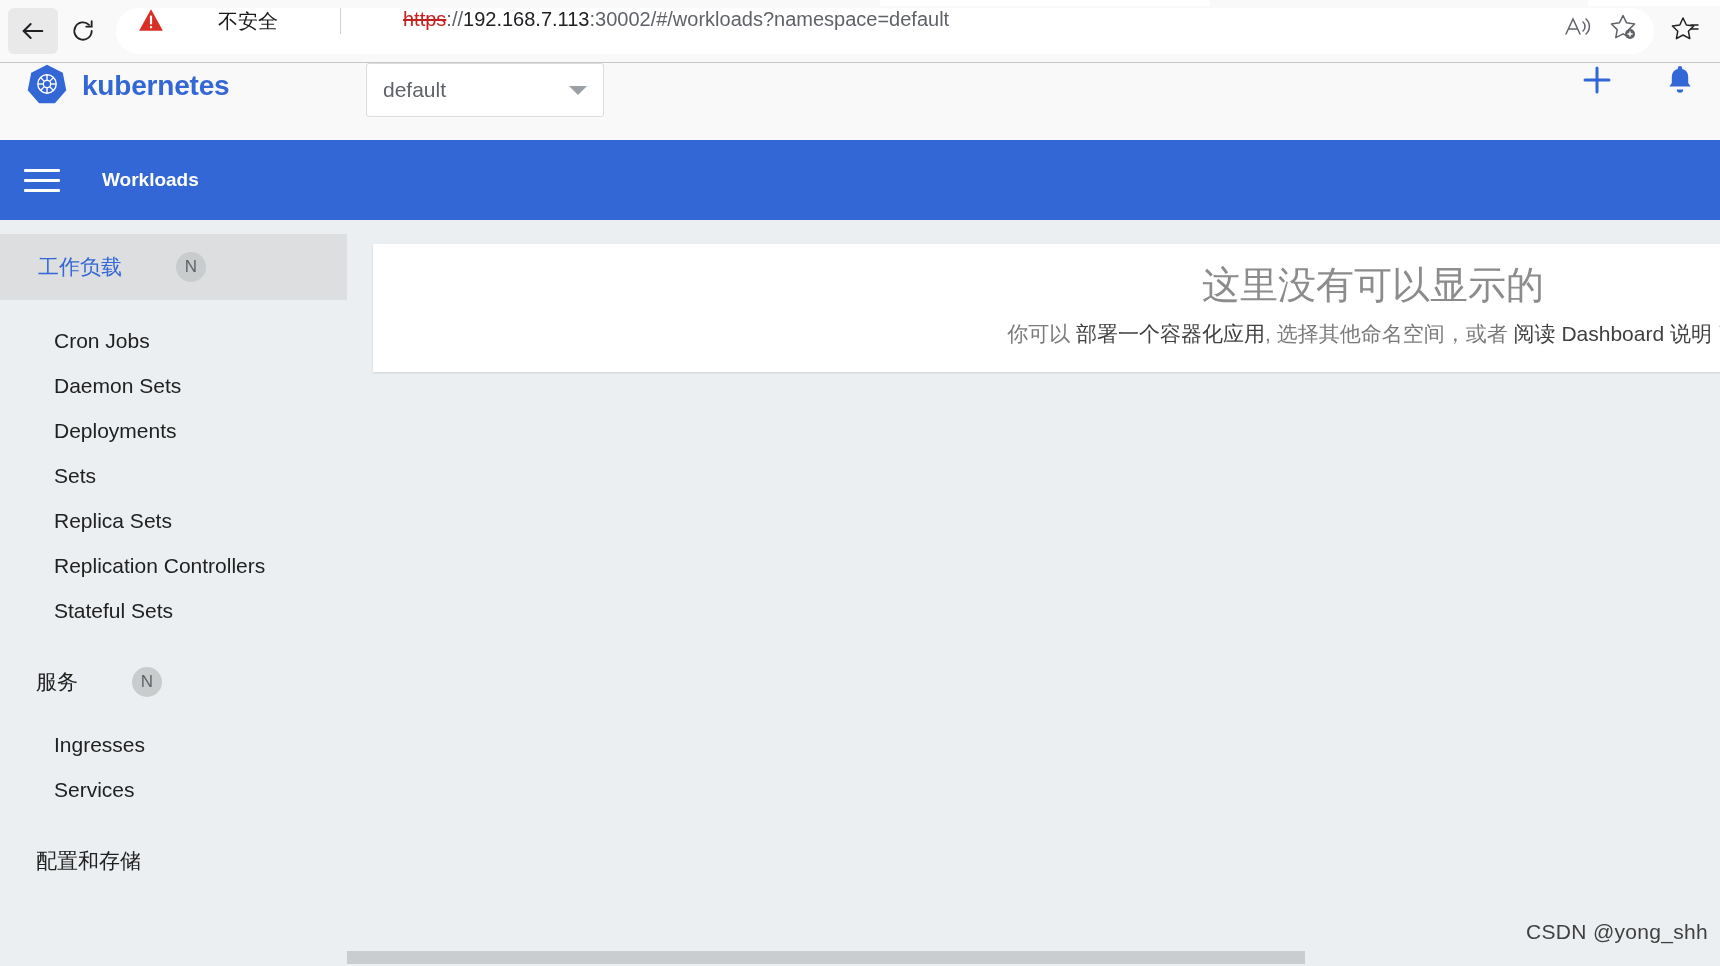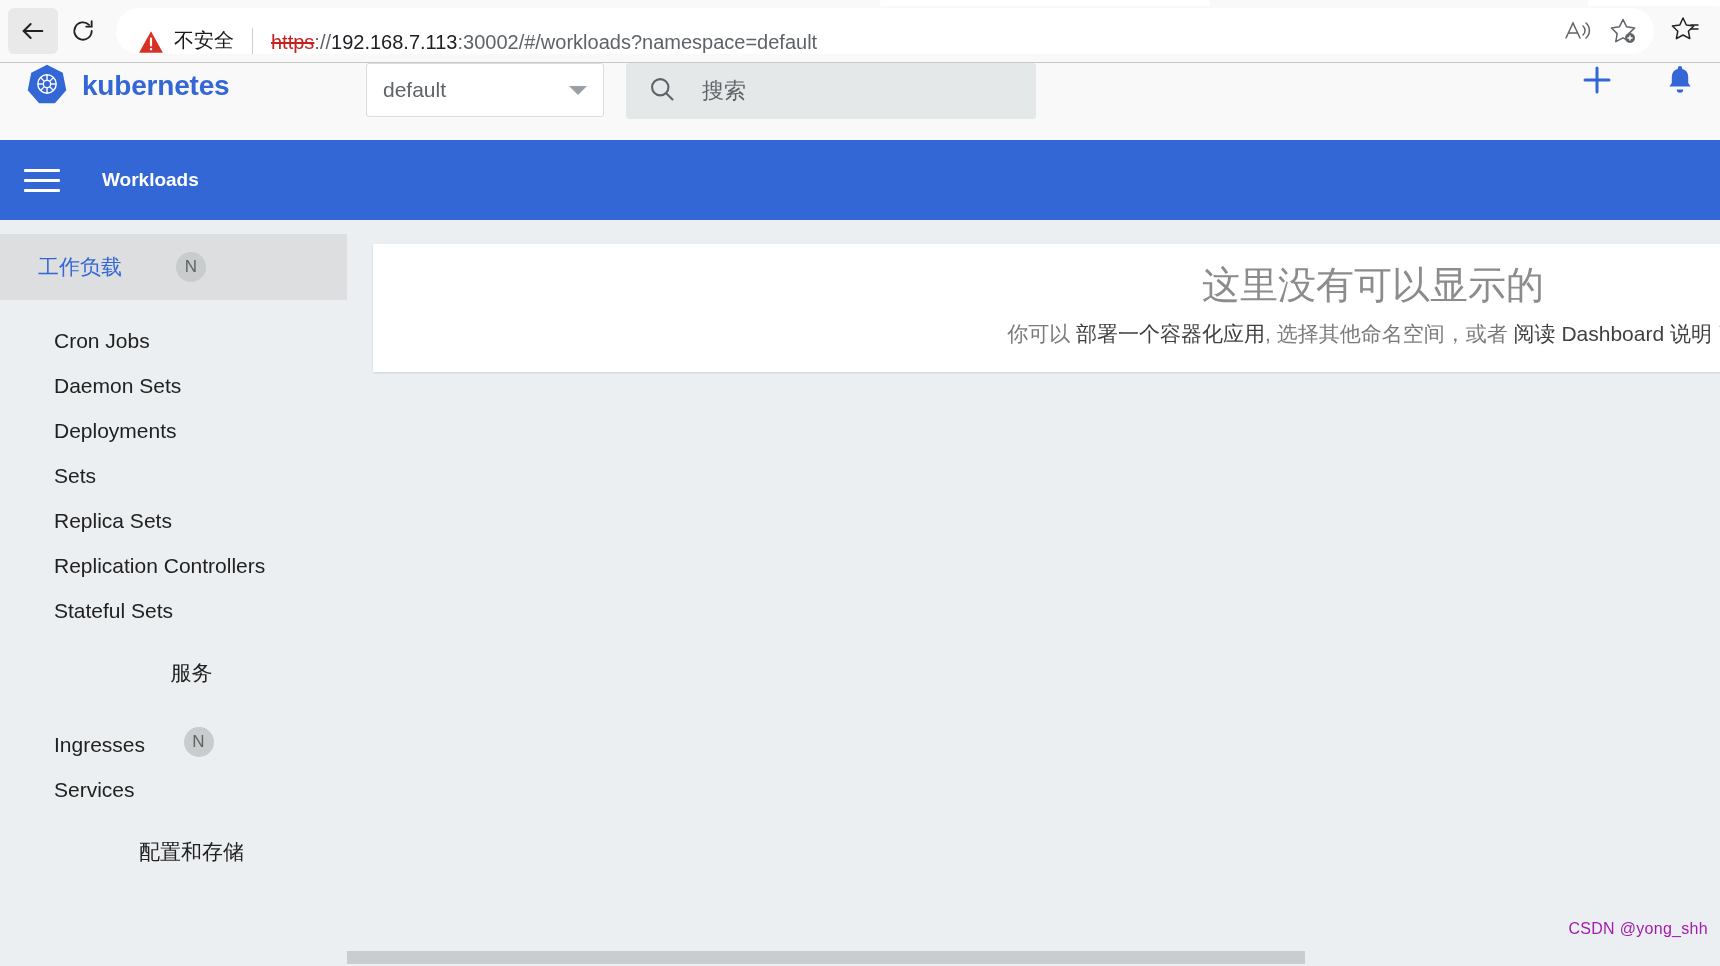--- a/index.html
+++ b/index.html
@@ -42,23 +42,24 @@
   .nav-btn.back { background: #e9e9e9; }
   .nav-btn svg { display: block; }
 
   .omnibox {
     flex: 1 1 auto;
     height: 46px;
     margin-left: 8px;
     background: #ffffff;
     border-radius: 23px;
     display: flex;
-    align-items: flex-end;
+    align-items: flex-start;
     padding: 0 10px 0 22px;
     min-width: 0;
+    gap: 44px;
   }
   .warn-icon { flex: 0 0 auto; margin-right: 10px; display:flex; }
   .warn-text {
     font-size: 20px;
     color: #1a1a1a;
     white-space: nowrap;
     flex: 0 0 auto;
   }
   .omni-sep {
     width: 1px; height: 26px;
@@ -171,21 +172,21 @@
   .nav-row {
     height: 45px;
     display: flex;
     align-items: center;
     padding-left: 54px;
     font-size: 21px;
     color: #212121;
     gap: 40px;
   }
   .nav-row.sub { padding-left: 54px; }
-  .nav-row.group { padding-left: 36px; flex-direction: column; }
+  .nav-row.group { padding-left: 36px; }
   .nav-row.active {
     background: #dcdedf;
     height: 66px;
     padding-left: 38px;
   }
   .nav-row.active .nav-label { color: #3367d6; }
   .nav-label { white-space: nowrap; }
   .badge-n {
     width: 30px; height: 30px;
     border-radius: 50%;
@@ -253,23 +254,23 @@
     left: 0px;
     top: 3px;
     width: 958px;
     height: 13px;
     background: #c9cdd0;
     border-radius: 0;
   }
   .watermark {
     position: absolute;
     right: 12px;
-    bottom: 28px;
-    font-size: 16px;
-    color: #a21caf;
+    bottom: 22px;
+    font-size: 21px;
+    color: #404040;
     letter-spacing: 0.3px;
     white-space: nowrap;
   }
 </style>
 </head>
 <body>
 
 <div class="browser-chrome">
   <div class="tab-stub"></div>
   <div class="tab-stub2"></div>
@@ -360,29 +361,20 @@
       </svg>
     </span>
     <span class="brand-name">kubernetes</span>
   </div>
 
   <div class="ns-select">
     <span class="ns-value">default</span>
     <span class="caret"></span>
   </div>
 
-  <div class="search-box">
-    <span>
-      <svg width="28" height="28" viewBox="0 0 24 24" fill="none" stroke="#5f6368" stroke-width="1.8" stroke-linecap="round">
-        <circle cx="10.5" cy="10.5" r="7"></circle>
-        <line x1="15.6" y1="15.6" x2="21" y2="21"></line>
-      </svg>
-    </span>
-    <span class="search-ph">搜索</span>
-  </div>
 
   <div class="header-spacer"></div>
 
   <div class="header-icons">
     <span>
       <svg width="34" height="34" viewBox="0 0 34 34" stroke="#3367d6" stroke-width="3" stroke-linecap="round">
         <line x1="17" y1="5" x2="17" y2="29"></line>
         <line x1="5" y1="17" x2="29" y2="17"></line>
       </svg>
     </span>

